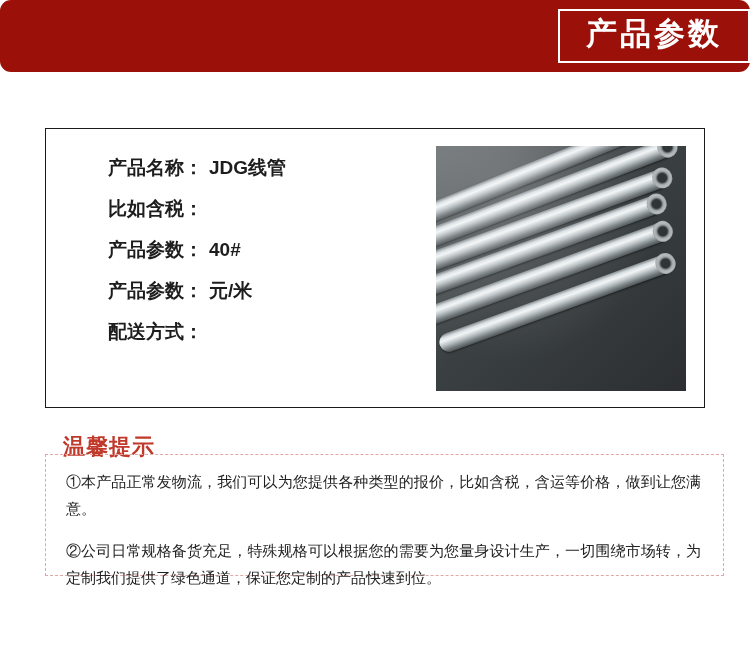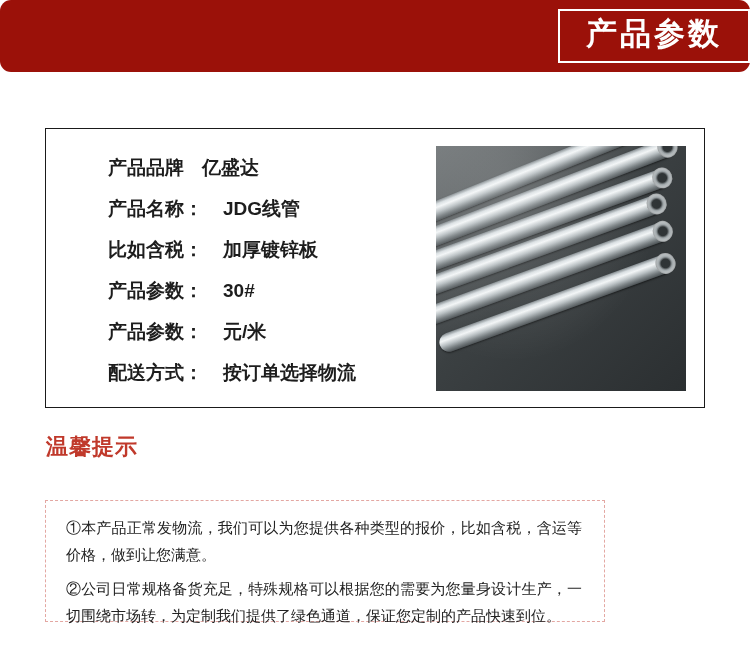--- a/index.html
+++ b/index.html
@@ -65,21 +65,21 @@
   }
   .spec-sep {
     font-size: 19px;
     color: #1d1d1d;
     font-weight: bold;
   }
   .spec-value {
     font-size: 19px;
     color: #1d1d1d;
     font-weight: bold;
-    margin-left: 20px;
+    margin-left: 6px;
   }
   .spec-row.brand .spec-value { margin-left: 18px; }
 
   
   .spec-image {
     width: 250px;
     height: 245px;
     margin: 17px 18px 0 0;
     background: linear-gradient(135deg, #6f7476 0%, #3b4042 45%, #2b2f31 100%);
     position: relative;
@@ -116,91 +116,84 @@
   .img-gloss {
     position: absolute;
     inset: 0;
     background: radial-gradient(ellipse at 30% 20%, rgba(255,255,255,.18), rgba(255,255,255,0) 60%);
     pointer-events: none;
   }
 
   
   .tips-title {
     position: absolute;
-    left: 46px;
+    left: 63px;
     top: 432px;
     font-size: 22px;
     font-weight: bold;
     color: #c0392b;
     letter-spacing: 1px;
   }
   .tips-box {
     position: absolute;
     left: 45px;
-    top: 500px;
-    width: 560px;
+    top: 454px;
+    width: 679px;
     height: 122px;
     border: 1px dashed #e3a7a2;
     padding: 14px 22px 0 20px;
   }
   .tip-line {
     font-size: 15px;
     color: #222222;
     line-height: 1.78;
     text-align: justify;
   }
-  .tip-line + .tip-line { margin-top: 8px; }
+  .tip-line + .tip-line { margin-top: 16px; }
 </style>
 </head>
 <body>
 
 <div class="banner">
   <div class="banner-inner">
     <div class="banner-title">产品参数</div>
   </div>
 </div>
 
 <div class="spec-card">
 
   <div class="spec-list">
 
-    <div class="spec-row brand">
-      <span class="spec-label">产品品牌</span>
-      <span class="spec-sep"></span>
-      <span class="spec-value">亿盛达</span>
-    </div>
 
     <div class="spec-row">
       <span class="spec-label">产品名称</span>
       <span class="spec-sep">：</span>
       <span class="spec-value">JDG线管</span>
     </div>
 
     <div class="spec-row">
       <span class="spec-label">比如含税</span>
       <span class="spec-sep">：</span>
-      <span class="spec-value">加厚镀锌板</span>
     </div>
 
     <div class="spec-row">
       <span class="spec-label">产品参数</span>
       <span class="spec-sep">：</span>
-      <span class="spec-value">30#</span>
+      <span class="spec-value">40#</span>
     </div>
 
     <div class="spec-row">
       <span class="spec-label">产品参数</span>
       <span class="spec-sep">：</span>
       <span class="spec-value">元/米</span>
     </div>
 
     <div class="spec-row">
       <span class="spec-label">配送方式</span>
       <span class="spec-sep">：</span>
-      <span class="spec-value">按订单选择物流</span>
     </div>
 
   </div>
 
   <div class="spec-image">
     <div class="pipe p6"></div>
     <div class="pipe p5"></div>
     <div class="pipe p1"></div>
     <div class="pipe p2"></div>
     <div class="pipe p3"></div>

